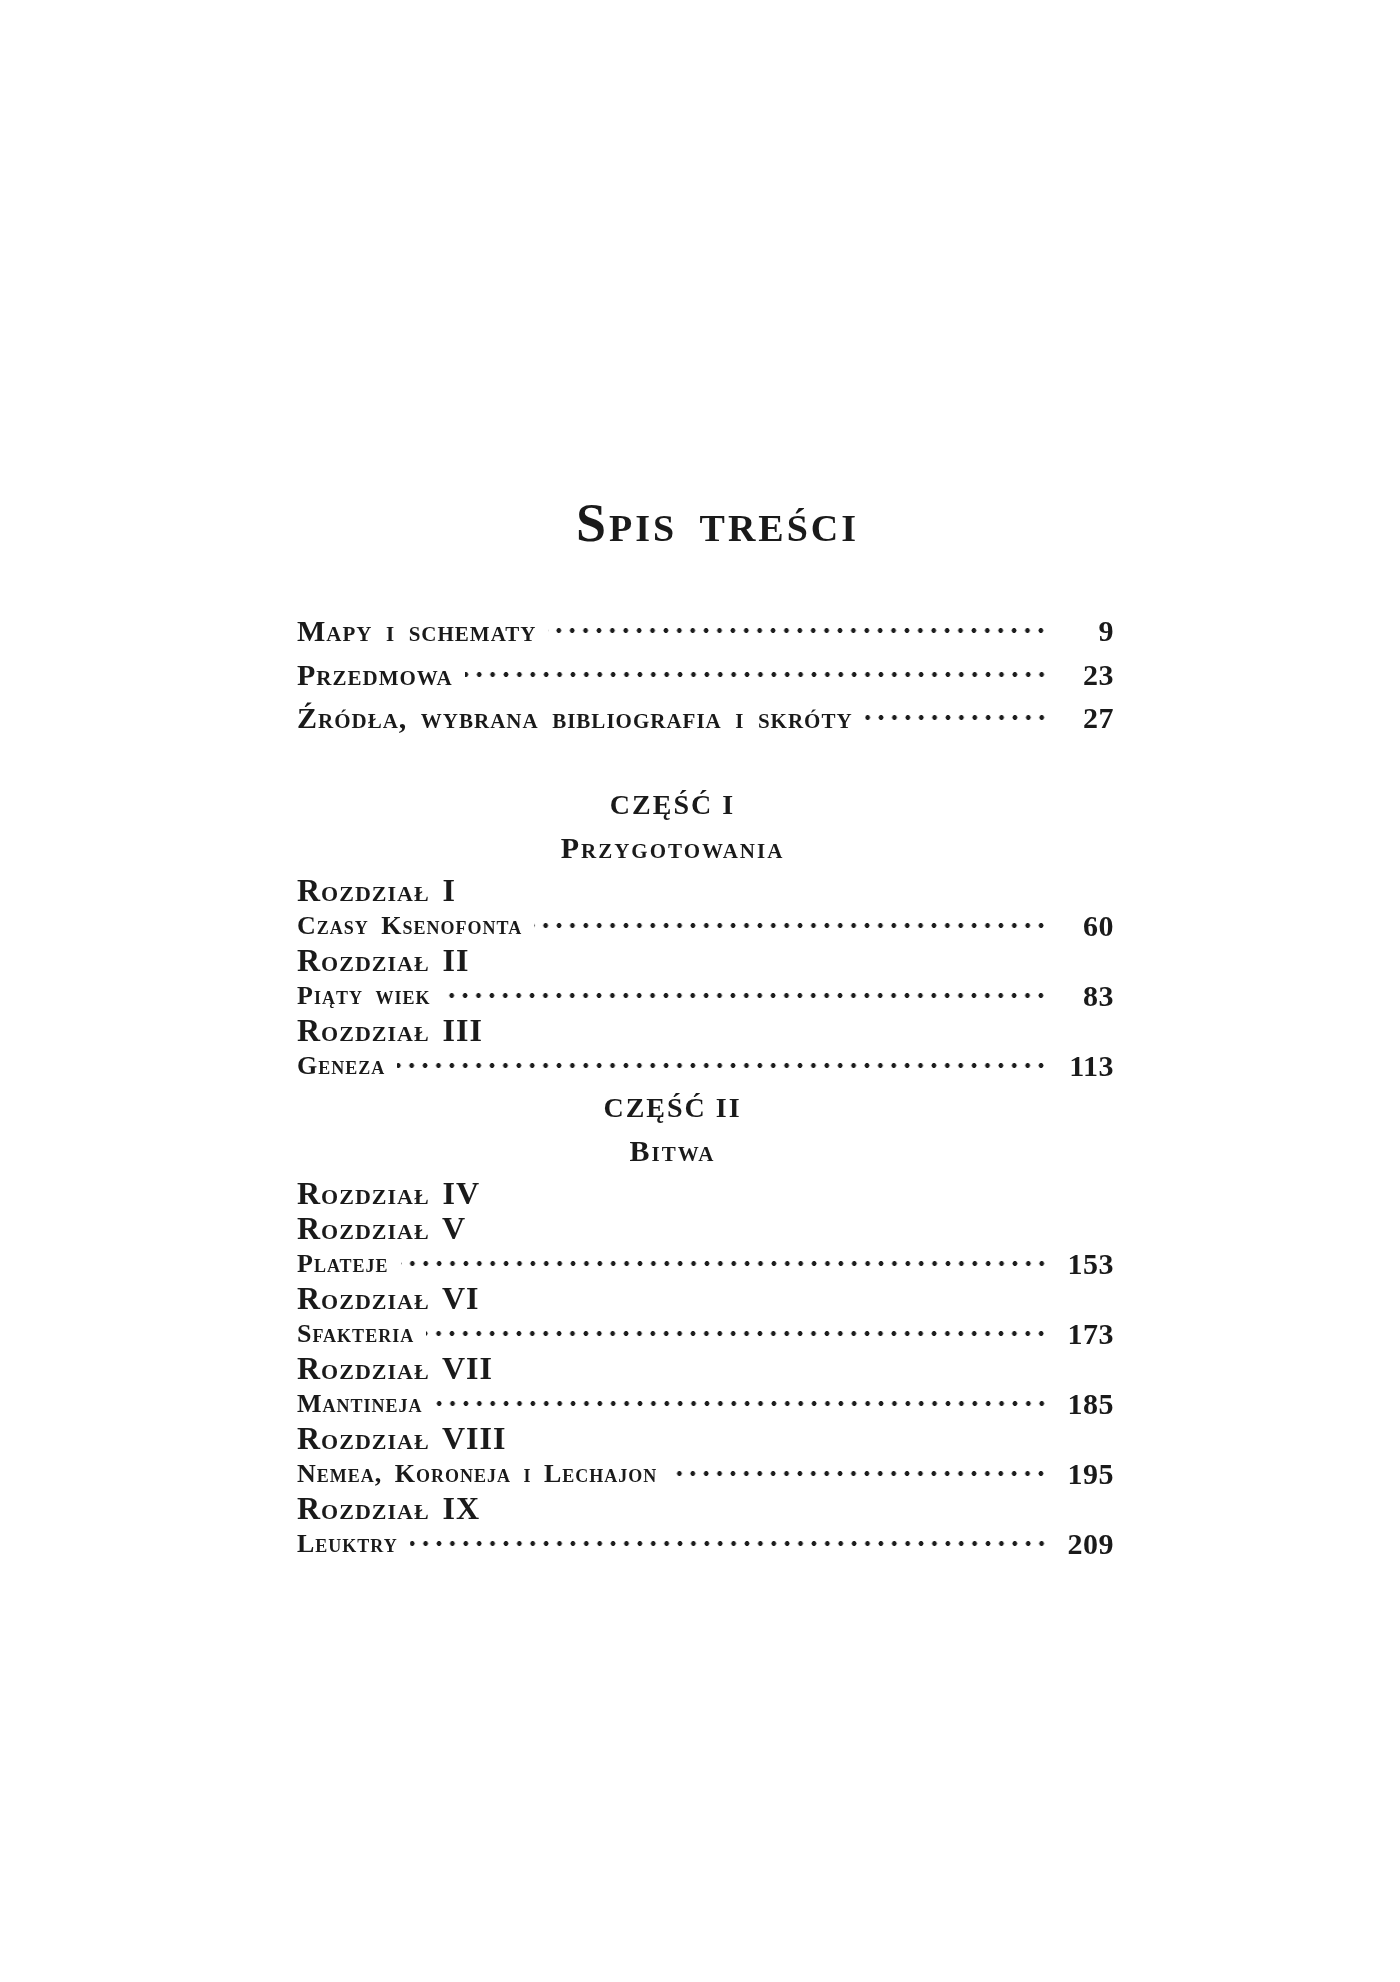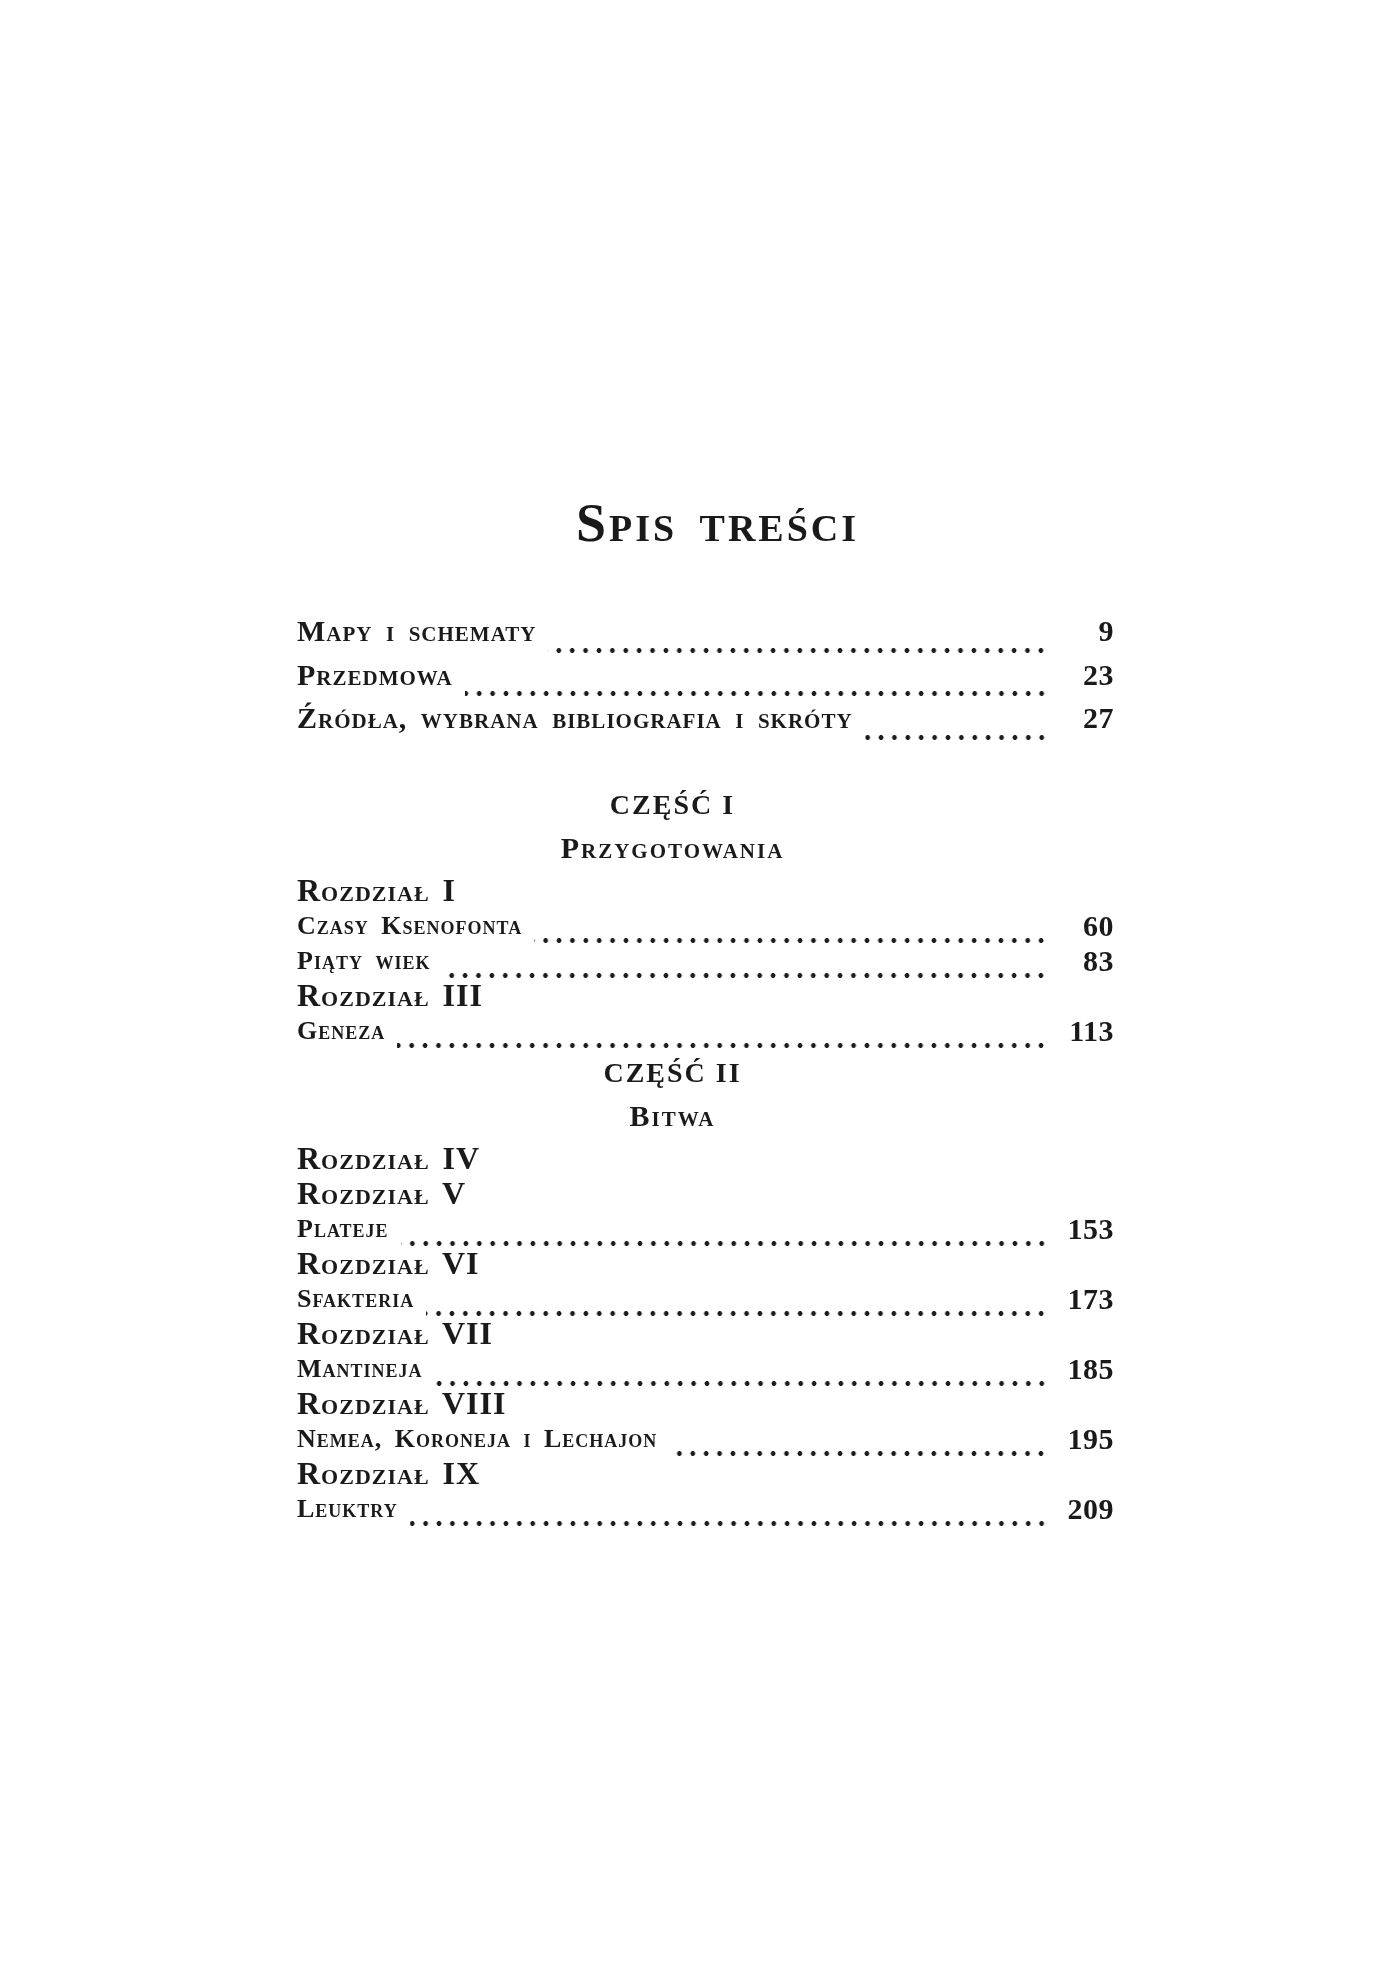--- a/index.html
+++ b/index.html
@@ -20,21 +20,21 @@
     font-size: 54px; line-height: 62px;
     font-weight: bold;
     font-variant: small-caps;
     letter-spacing: 3px;
     word-spacing: 6px;
   }
 
   .flow { position: absolute; left: 297px; top: 609px; width: 817px; }
 
   
-  .row { display: flex; align-items: flex-end; font-weight: bold; font-variant: small-caps; }
+  .row { display: flex; align-items: center; font-weight: bold; font-variant: small-caps; }
   .row .lbl { white-space: nowrap; letter-spacing: 1px; word-spacing: 5px; }
   .row .dots {
     flex: 1 1 auto;
     height: 5px;
     margin: 0 16px 0 12px;
     background-image: radial-gradient(circle, #1c1c1c 2.1px, rgba(0,0,0,0) 2.7px);
     background-size: 13.4px 5px;
     background-repeat: repeat-x;
     background-position: right bottom;
   }
@@ -101,20 +101,21 @@
     <div class="chap-num">Rozdział I</div>
 
   <div class="row">
     <span class="lbl">Czasy Ksenofonta</span>
     <span class="dots"></span>
     <span class="num">60</span>
   </div>
 </div>
 
   <div class="chapter">
+    <div class="chap-num">Rozdział II</div>
 
   <div class="row">
     <span class="lbl">Piąty wiek</span>
     <span class="dots"></span>
     <span class="num">83</span>
   </div>
 </div>
 
   <div class="chapter">
     <div class="chap-num">Rozdział III</div>

